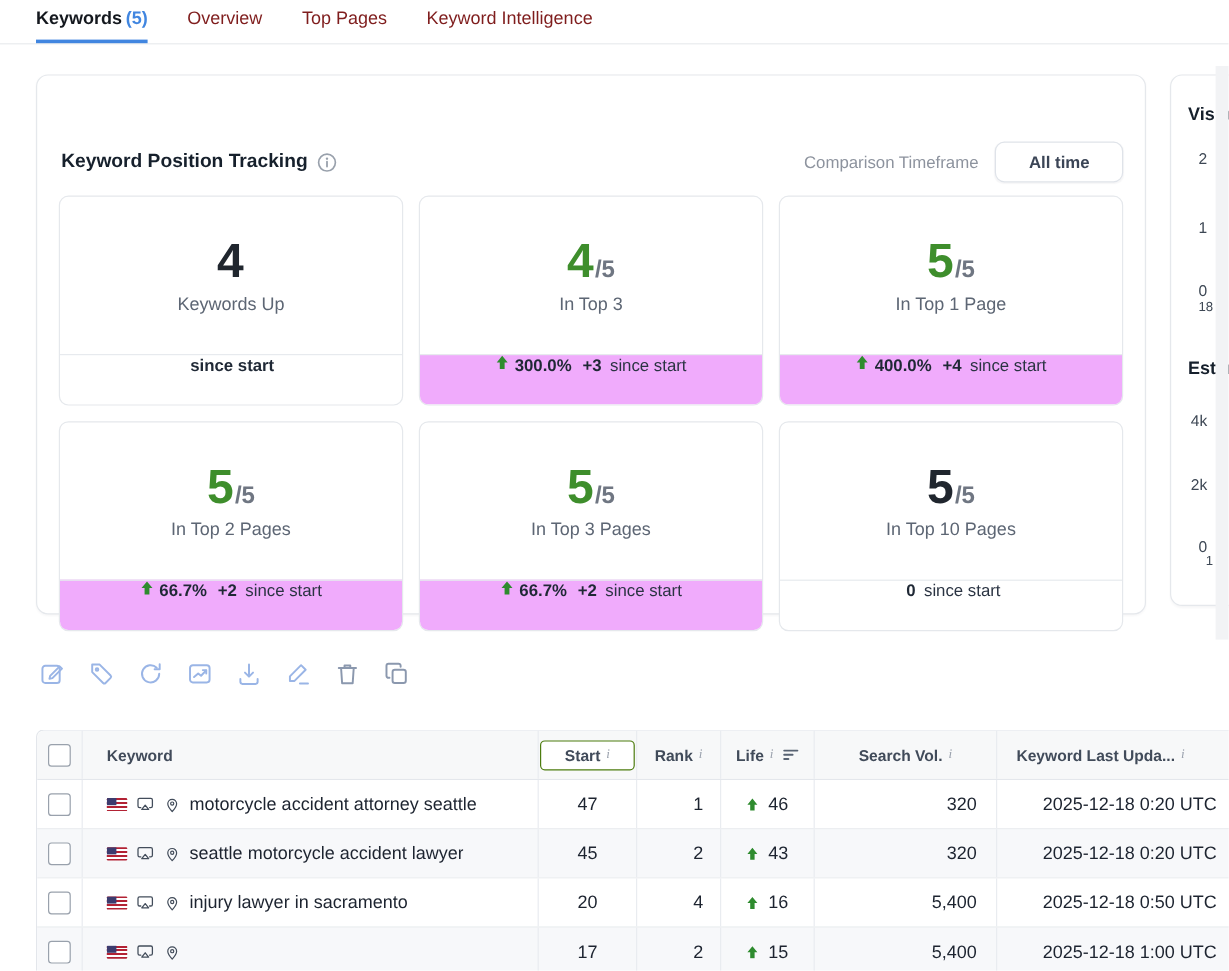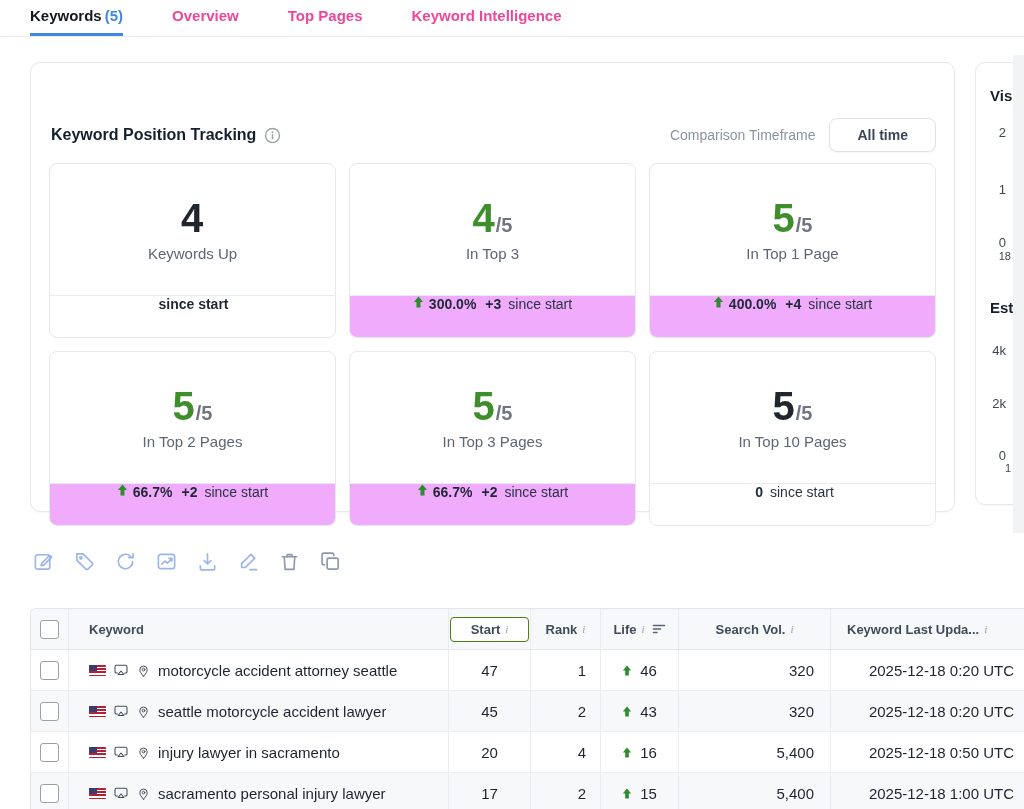--- a/index.html
+++ b/index.html
@@ -1,22 +1,22 @@
 <!DOCTYPE html>
 <html><head>
 <meta charset="utf-8">
 <style>
   html,body{margin:0;padding:0;}
   #screen{position:relative;width:1024px;height:809px;overflow:hidden;background:#ffffff;
     font-family:"Liberation Sans",sans-serif;color:#1e2632;}
 
   
   .tabbar{position:absolute;left:0;top:0;width:1024px;height:37px;border-bottom:1px solid #e9ebee;
-    display:flex;align-items:flex-end;padding-left:30px;box-sizing:border-box;gap:49px;}
-  .tab{font-size:15px;font-weight:700;color:#ec4899;padding-bottom:12px;cursor:pointer;white-space:nowrap;}
+    display:flex;align-items:flex-end;padding-left:30px;box-sizing:border-box;gap:33px;}
+  .tab{font-size:15px;font-weight:400;color:#7f1d1d;padding-bottom:12px;cursor:pointer;white-space:nowrap;}
   .tab.active{color:#14181e;font-weight:700;border-bottom:3px solid #4186e0;padding-bottom:9px;}
   .tab .count{color:#4186e0;margin-left:3px;}
 
   
   .card{position:absolute;background:#fff;border:1px solid #e5e8ec;border-radius:10px;
     box-shadow:0 1px 2px rgba(16,24,40,.04);box-sizing:border-box;}
   .main-card{left:30px;top:62px;width:925px;height:450px;padding:20px 18px;}
   .card-head{display:flex;justify-content:space-between;align-items:center;height:32px;margin-bottom:12px;margin-top:36px;}
   .card-title{font-size:16px;font-weight:700;color:#16202c;display:flex;align-items:center;gap:8px;padding-left:2px;}
   .cmp{display:flex;align-items:center;gap:14px;}
@@ -445,21 +445,20 @@
                 <path d="M6.5 16.5H5a2 2 0 0 1-2-2V7a2 2 0 0 1 2-2h14a2 2 0 0 1 2 2v7.5a2 2 0 0 1-2 2h-1.5"></path>
                 <path d="M12 13.5l4.3 5.3H7.7z"></path>
               </svg>
             </span>
             <span class="rowicon">
               <svg width="15" height="15" viewBox="0 0 24 24">
                 <path d="M12 21.2c-3.9-4.3-5.9-7.5-5.9-10.4a5.9 5.9 0 1 1 11.8 0c0 2.9-2 6.1-5.9 10.4z"></path>
                 <circle cx="12" cy="10.6" r="2.1"></circle>
               </svg>
             </span>
-            <span class="kw-text">sacramento personal injury lawyer</span>
           </div>
           <div class="cell c-start">17</div>
           <div class="cell c-rank">2</div>
           <div class="cell c-life">
             <span style="display: inline-flex;">
               <svg width="10" height="11" viewBox="0 0 12 13" style="flex:none">
                 <path d="M6 .5 11 6.6H8.2V12.5H3.8V6.6H1z" fill="#2e8b2e"></path>
               </svg>
             </span>
             <span class="life-num">15</span>

